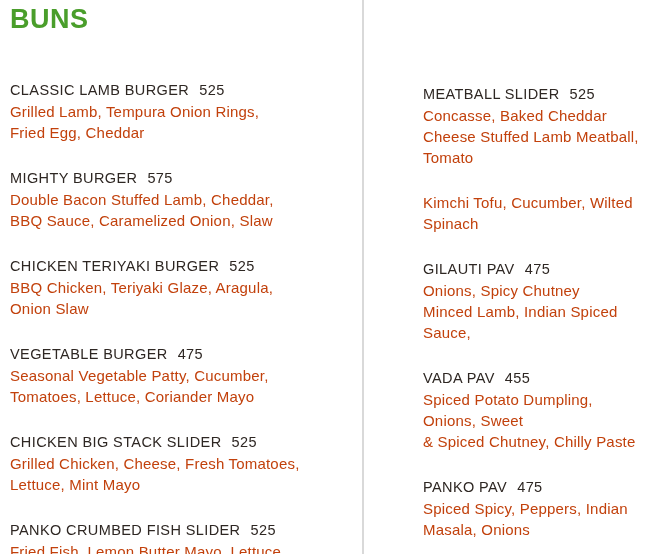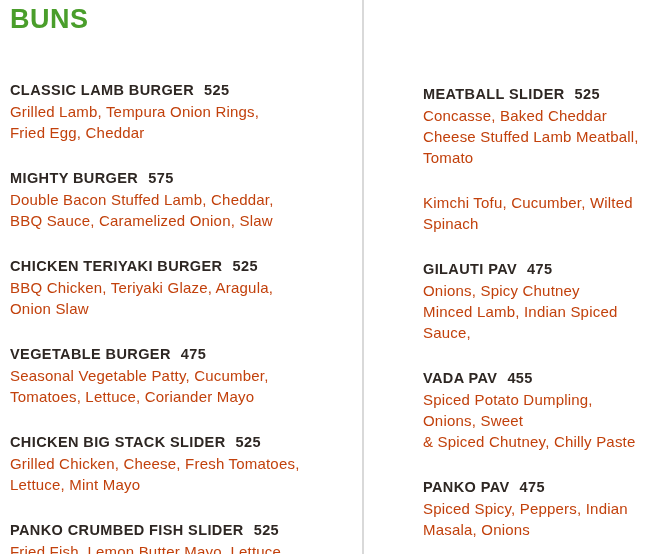--- a/index.html
+++ b/index.html
@@ -35,27 +35,27 @@
   }
   .menu-col.left  { left: 10px;  width: 345px; }
   .menu-col.right { left: 423px; top: 83px; width: 225px; }
   .menu-item { margin-bottom: 24px; }
   .item-head {
     line-height: 21px;
     white-space: nowrap;
   }
   .item-name {
     font-size: 14.5px;
-    font-weight: 700;
+    font-weight: 400;
     letter-spacing: 0.4px;
     color: #2e2723;
   }
   .item-price {
     font-size: 14.5px;
-    font-weight: 700;
+    font-weight: 400;
     letter-spacing: 0.4px;
     color: #2e2723;
     margin-left: 10px;
     text-align: center;
   }
   .item-desc {
     font-size: 15px;
     font-weight: 400;
     letter-spacing: 0.2px;
     color: #c2410c;

